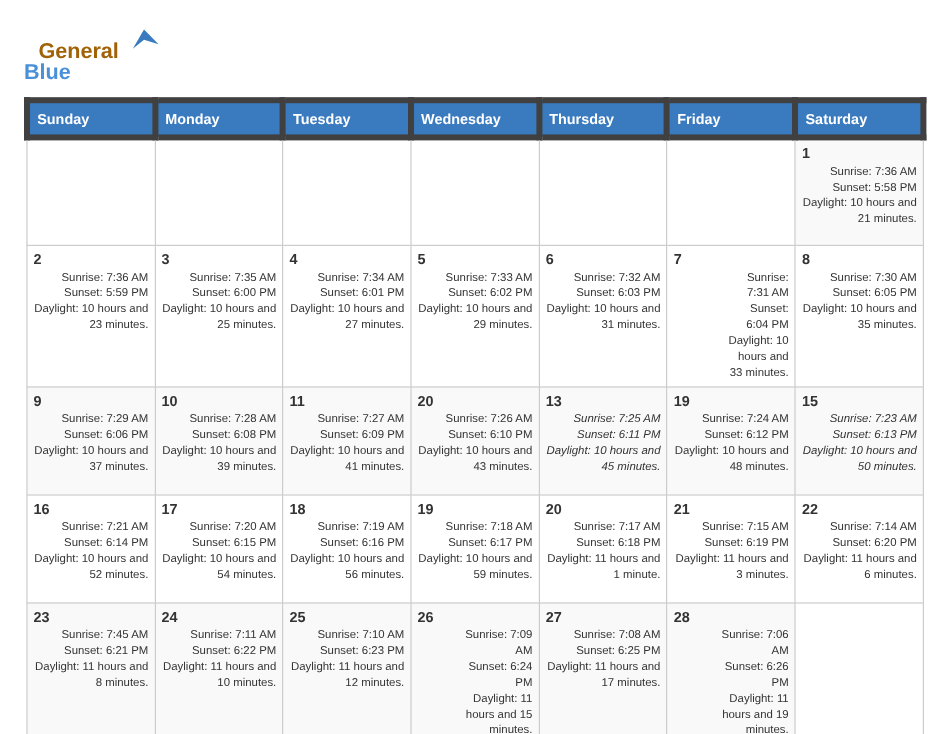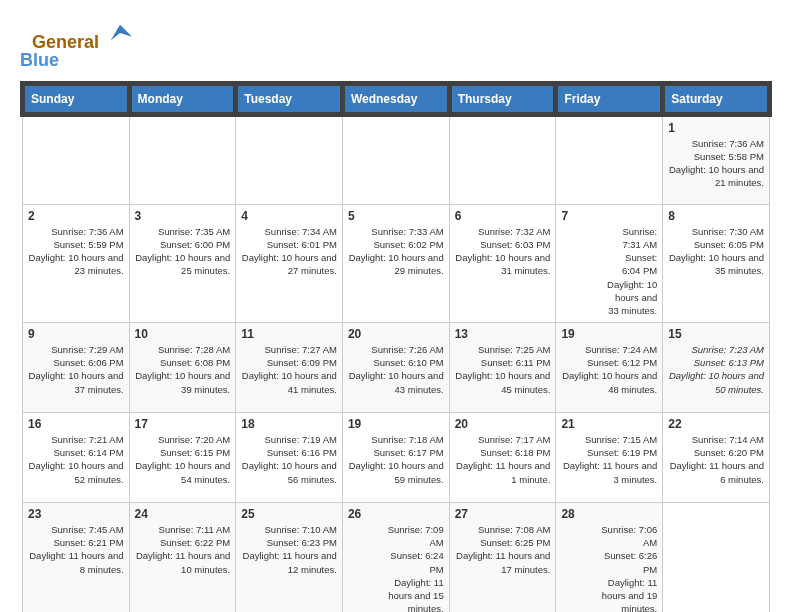--- a/index.html
+++ b/index.html
@@ -201,21 +201,21 @@
 Daylight: 10 hours and 41 minutes.</div>
         </td>
         <td>
           <span class="day-number">20</span>
           <div class="day-info" style="white-space: pre-line;">Sunrise: 7:26 AM
 Sunset: 6:10 PM
 Daylight: 10 hours and 43 minutes.</div>
         </td>
         <td>
           <span class="day-number">13</span>
-          <div class="day-info" style="white-space: pre-line;">Sunrise: 7:25 AM
+          <div class="day-info" style="white-space: pre-line; font-style: italic;">Sunrise: 7:25 AM
 Sunset: 6:11 PM
 Daylight: 10 hours and 45 minutes.</div>
         </td>
         <td>
           <span class="day-number">19</span>
           <div class="day-info" style="white-space: pre-line;">Sunrise: 7:24 AM
 Sunset: 6:12 PM
 Daylight: 10 hours and 48 minutes.</div>
         </td>
         <td>

